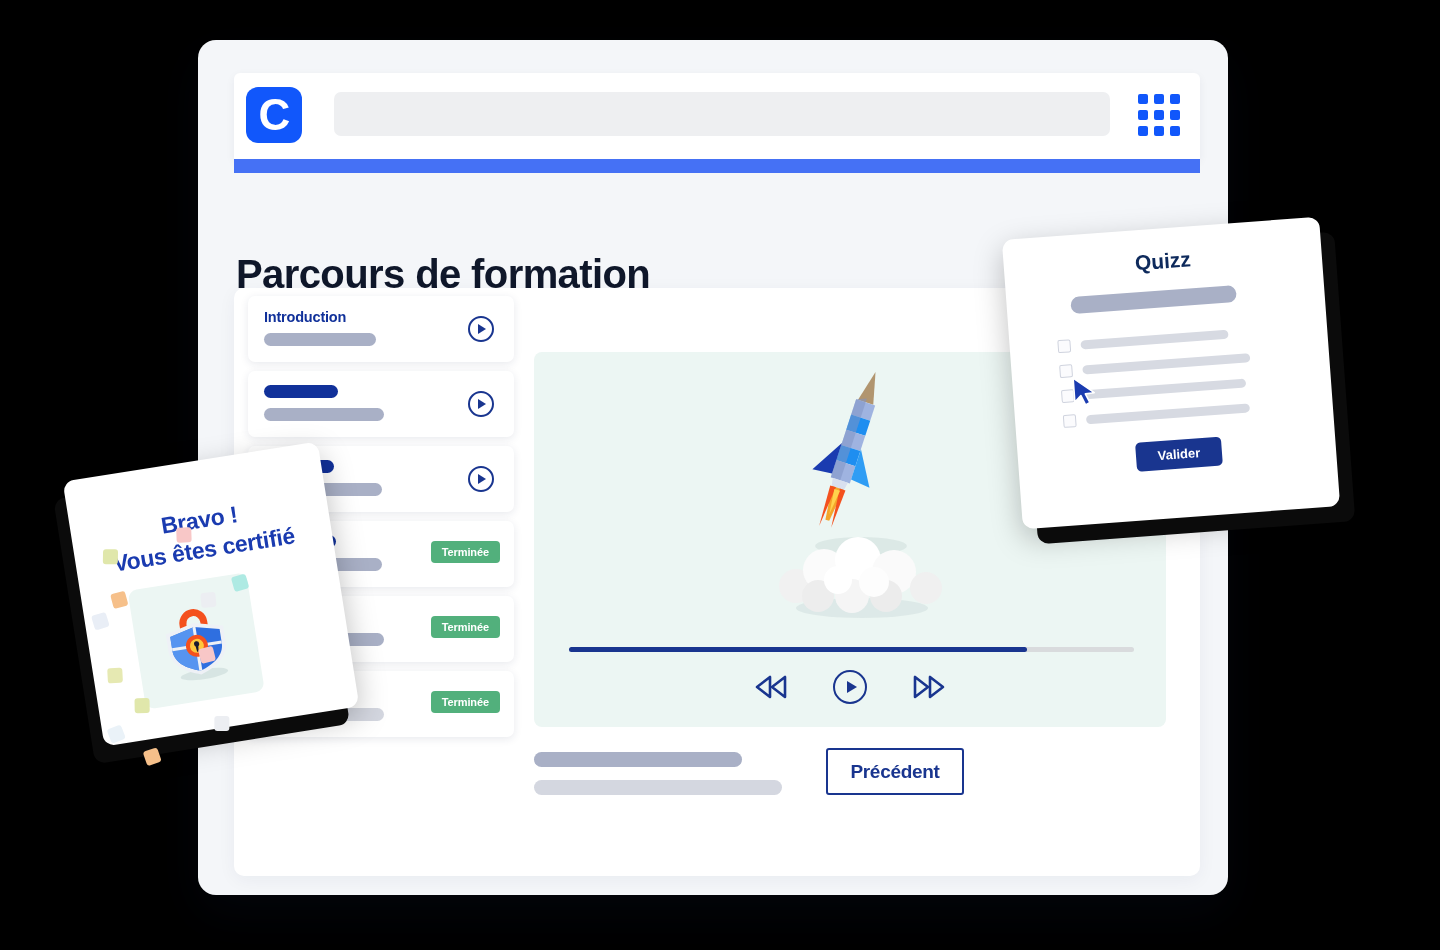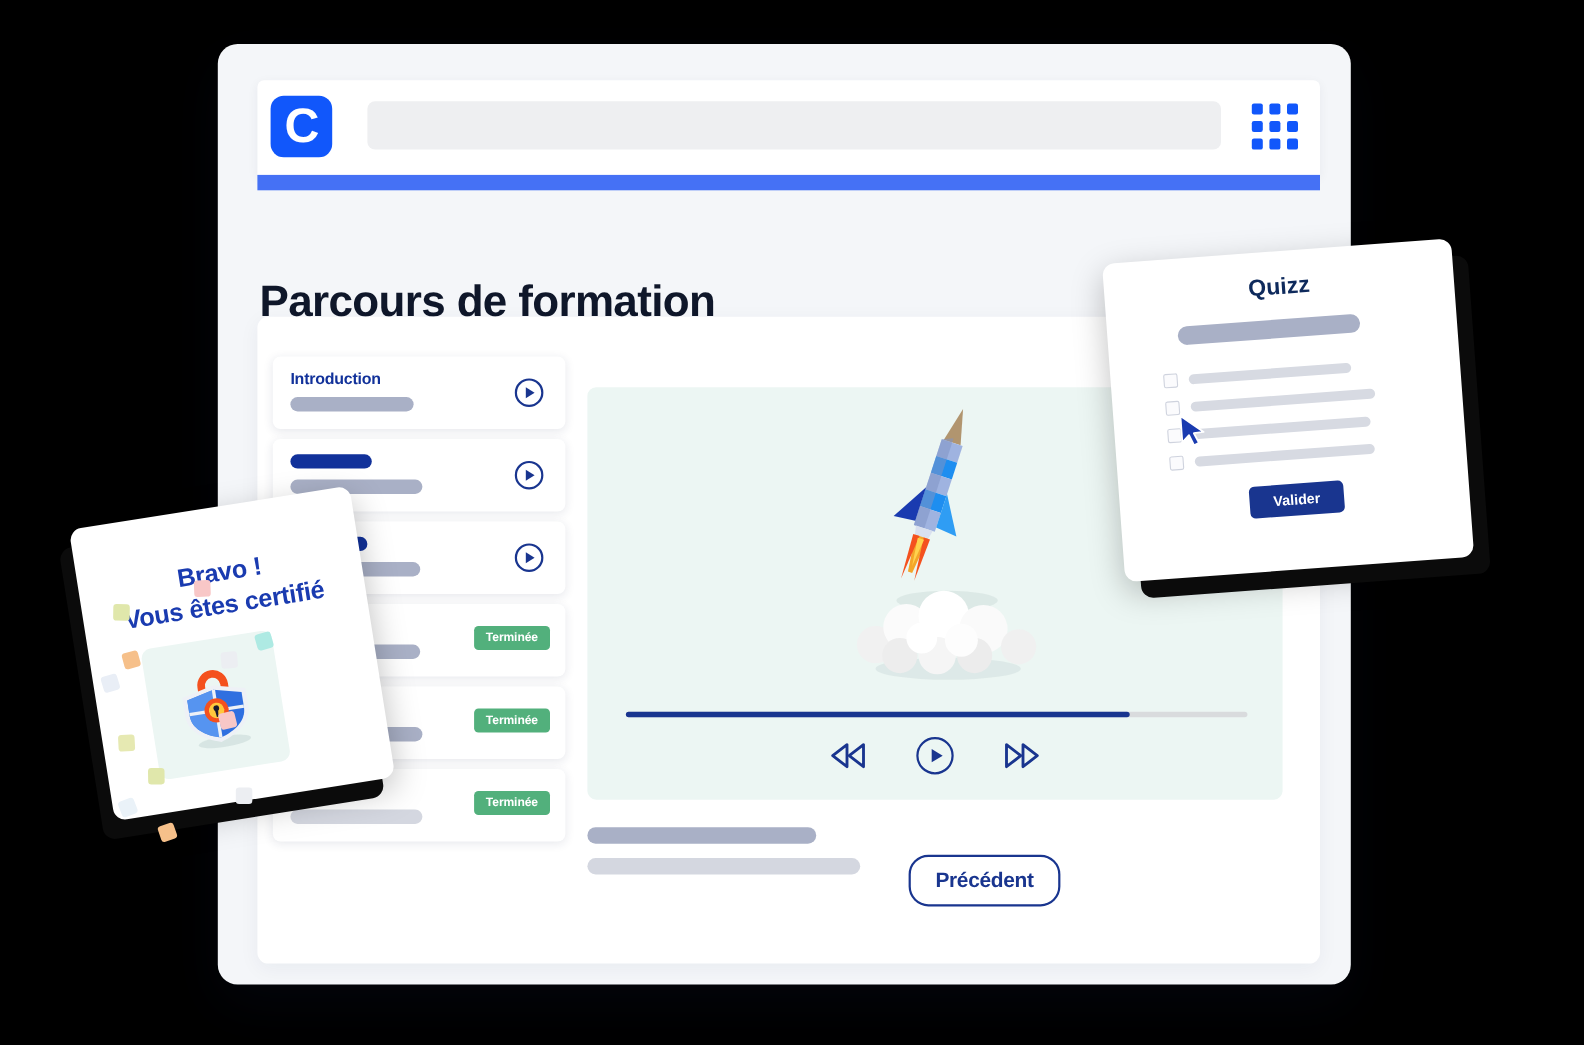--- a/index.html
+++ b/index.html
@@ -76,21 +76,21 @@
     position: absolute;
     left: 36px; top: 248px;
     width: 966px; height: 588px;
     background: #ffffff;
     border-radius: 10px;
     box-shadow: 0 4px 18px rgba(20,32,70,.05);
   }
 
   
   .lessons {
-    position: absolute; left: 14px; top: 36px;
+    position: absolute; left: 14px; top: 8px;
     width: 278px;
   }
   .lesson {
     position: relative;
     width: 266px; height: 66px;
     background: #ffffff;
     border-radius: 7px;
     box-shadow: 0 2px 9px rgba(28,40,80,.10);
     margin-bottom: 9px;
   }
@@ -165,24 +165,23 @@
   }
 
   
   .desc { position: absolute; left: 300px; top: 464px; }
   .desc .l1 { width: 208px; height: 15px; background: #a9b0c6; border-radius: 8px; }
   .desc .l2 { width: 248px; height: 15px; background: #d4d7e0; border-radius: 8px; margin-top: 13px; }
 
   .navbtns { position: absolute; left: 592px; top: 460px; display: flex; gap: 15px; }
   .btn {
     font-size: 19px; font-weight: 700; letter-spacing: -0.3px;
-    border-radius: 18px; cursor: pointer;
+    border-radius: 3px; cursor: pointer;
     display: flex; align-items: center; justify-content: center;
     height: 47px;
-    margin-top: 29px;
   }
   .btn-outline { width: 138px; background:#ffffff; color:#19358f; border: 2px solid #19358f; }
   .btn-solid   { width: 140px; background:#19358f; color:#ffffff; border: 2px solid #19358f; }
 
   
   .quizz-wrap {
     position: absolute; left: 1012px; top: 228px;
     width: 318px; height: 290px;
     transform: rotate(-4.2deg);
   }

